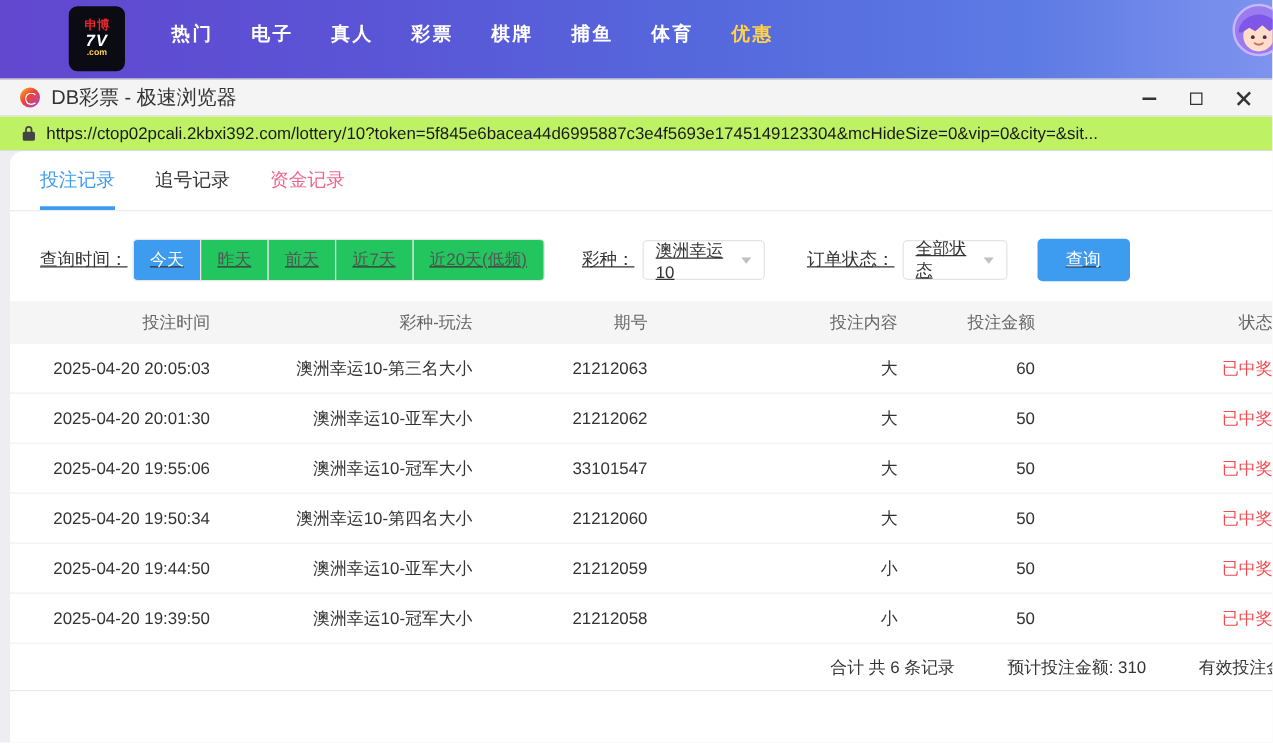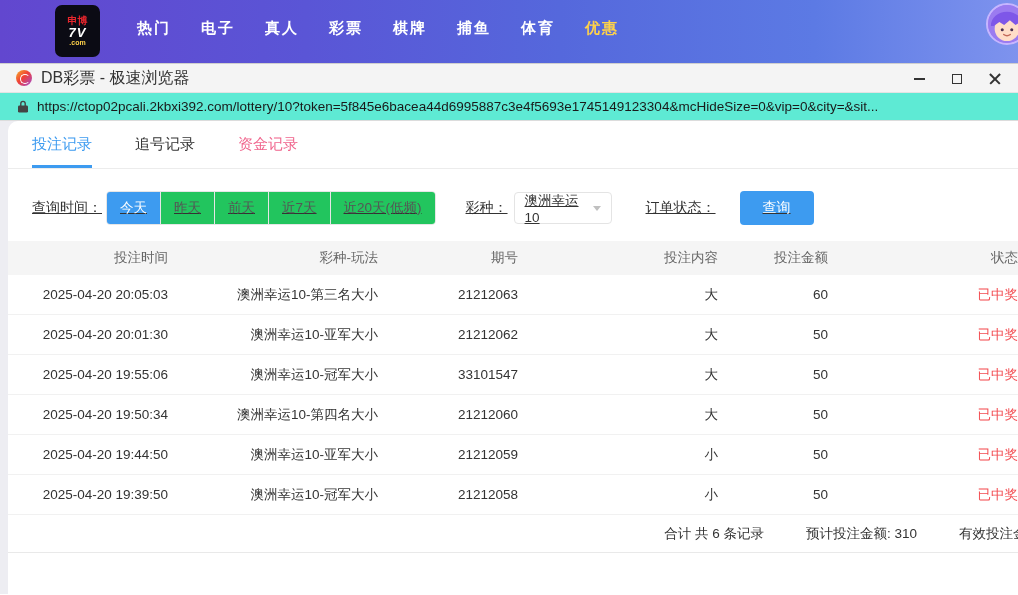--- a/index.html
+++ b/index.html
@@ -35,31 +35,31 @@
   .win-controls { position:absolute; right:4px; top:0; height:30px; display:flex; }
   .win-btn { width:38px; height:30px; display:flex; align-items:center; justify-content:center; cursor:pointer; }
   .glyph-min { width:11px; height:2px; background:#333; }
   .glyph-max { width:10px; height:10px; border:1.5px solid #333; }
   .glyph-close { width:12px; height:12px; position:relative; }
   .glyph-close::before,.glyph-close::after { content:""; position:absolute; left:-1px; top:5px;
     width:14px; height:1.6px; background:#333; }
   .glyph-close::before { transform:rotate(45deg); }
   .glyph-close::after  { transform:rotate(-45deg); }
 
-  .addressbar { height:28px; background:#5eead4; border-bottom:1px solid #dcdcdc;
+  .addressbar { height:28px; background:#bef264; border-bottom:1px solid #dcdcdc;
     display:flex; align-items:center; padding-left:18px; }
   .lock-icon { margin-right:9px; flex:none; display:flex; }
   .url-text { font-size:13.5px; color:#1a1a1a; white-space:nowrap; overflow:hidden; }
 
   
   .page { height:473px; background:#ededf2; }
   .card { margin-left:8px; height:100%; background:#fff;
     border-top-left-radius:10px; overflow:hidden; position:relative; }
 
-  .tabs { display:flex; gap:43px; padding-left:24px; height:48px; align-items:stretch;
+  .tabs { display:flex; gap:32px; padding-left:24px; height:48px; align-items:stretch;
     border-bottom:1px solid #ececec; }
   .tab { font-size:15px; color:#333; display:flex; align-items:center;
     position:relative; cursor:pointer; }
   .tab.active { color:#3d9bf0; }
   .tab.active::after { content:""; position:absolute; left:0; right:0; bottom:0;
     height:3px; background:#3d9bf0; }
   .tab.pink { color:#f0648c; }
 
   .filter-row { display:flex; align-items:center; padding:22px 0 16px 24px;
     font-size:14px; color:#333;text-decoration:underline; }
@@ -163,20 +163,24 @@
         <span class="time-opt">前天</span>
         <span class="time-opt">近7天</span>
         <span class="time-opt">近20天(低频)</span>
       </div>
       <span>彩种：</span>
       <div class="select lottery">
         <span>澳洲幸运10</span>
         <span class="chevron"></span>
       </div>
       <span>订单状态：</span>
+      <div class="select status">
+        <span>全部状态</span>
+        <span class="chevron"></span>
+      </div>
       <button class="search-btn">查询</button>
     </div>
 
     <div class="grid-row thead">
       <span>投注时间</span>
       <span>彩种-玩法</span>
       <span>期号</span>
       <span>投注内容</span>
       <span>投注金额</span>
       <span>状态</span>

